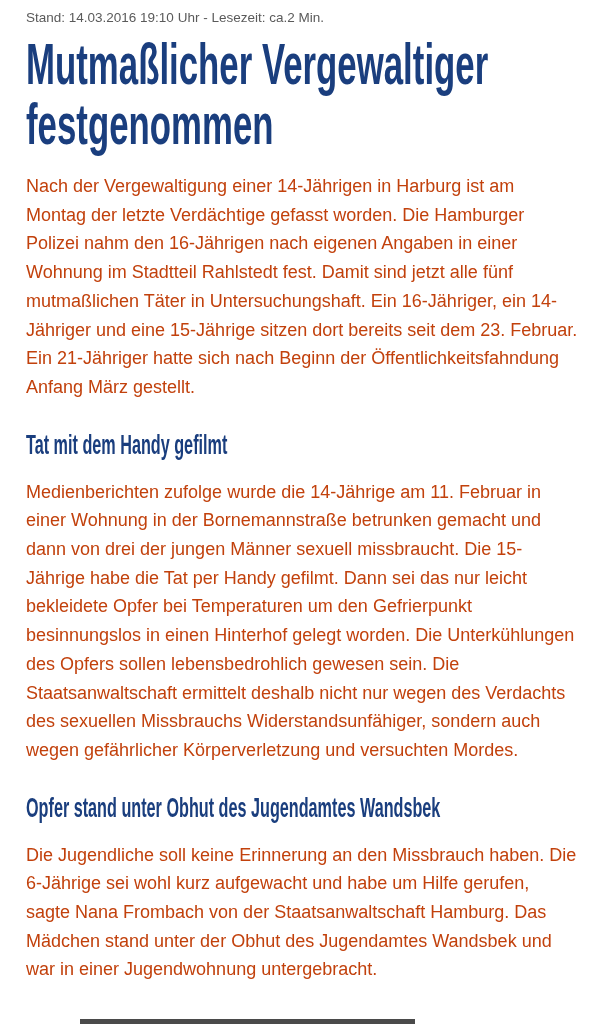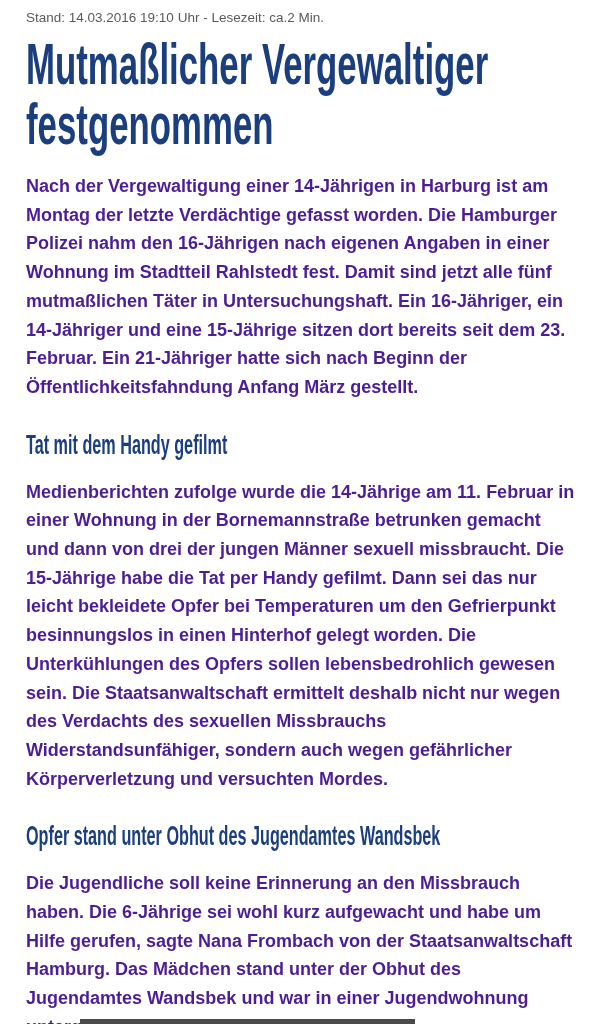--- a/index.html
+++ b/index.html
@@ -30,24 +30,23 @@
     font-weight: bold;
     color: #1a3e7e;
     width: 880px;               
     transform: scaleX(0.60);    
     transform-origin: left top;
     letter-spacing: 0px;
   }
   p.body-text {
     font-size: 18px;
     line-height: 28.7px;
-    color: #4c1d95;
+    color: #c2410c;
     margin: 0 0 26px 0;
     width: 552px;
-    font-weight: bold;
   }
   h2.subhead {
     margin: 26px 0 16px 0;
     font-size: 27px;
     line-height: 34px;
     font-weight: bold;
     color: #1a3e7e;
     white-space: nowrap;
     transform: scaleX(0.60);    
     transform-origin: left top;

